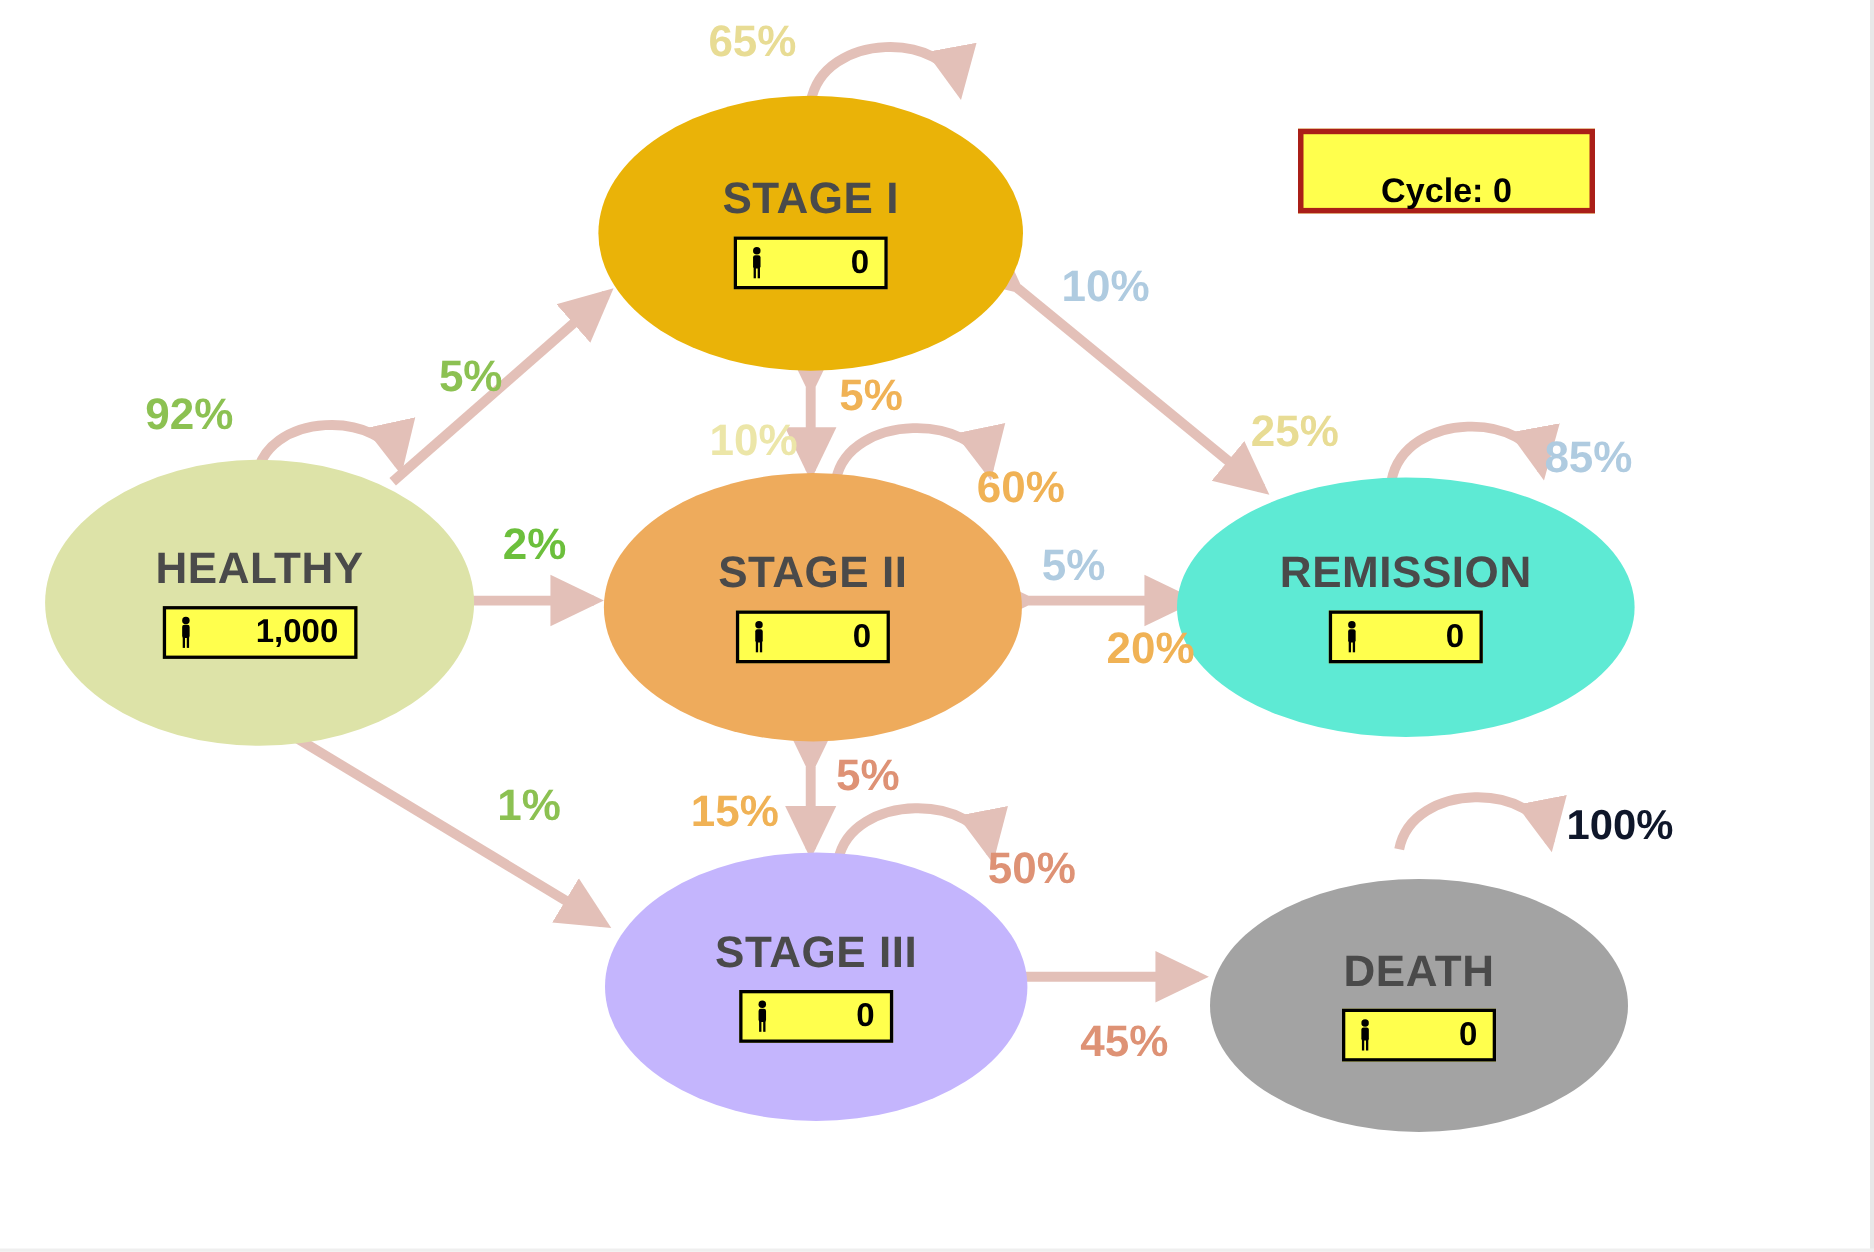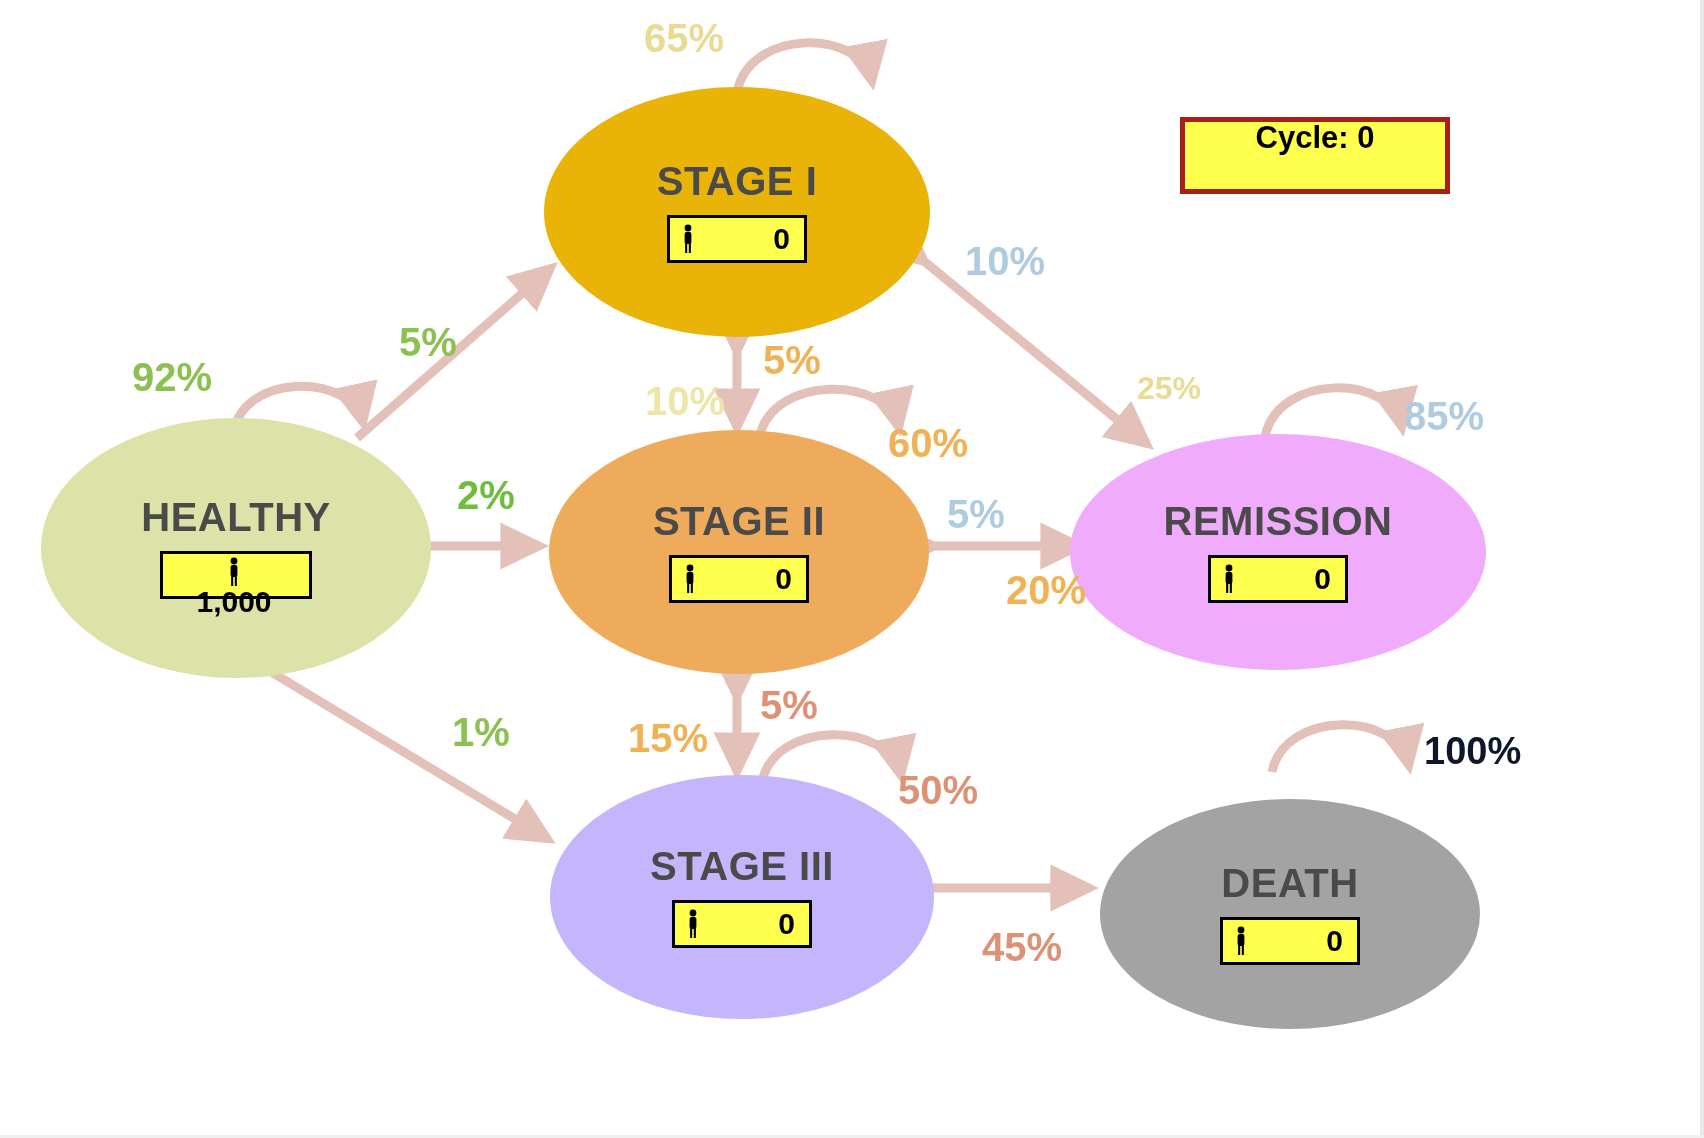--- a/index.html
+++ b/index.html
@@ -11,21 +11,21 @@
         align-items:center;justify-content:center;border-radius:50%;}
   .node-label{font-weight:bold;color:#4a4a4a;letter-spacing:.5px;
               line-height:1;text-align:center;}
   .badge{margin-top:14px;background:#ffff4d;border:3px solid #000;
          display:flex;align-items:center;justify-content:space-between;
          padding:3px 14px 3px 10px;box-sizing:border-box;}
   .badge .person{flex:0 0 auto;display:block;}
   .badge .count{font-weight:bold;color:#000;line-height:1;}
   .pct{position:absolute;font-weight:bold;line-height:1;white-space:nowrap;}
   #cycle-box{position:absolute;background:#ffff4d;border:5px solid #aa1f18;
-             display:flex;align-items:flex-start;justify-content:center;}
+             display:flex;align-items:flex-end;justify-content:center;}
   #cycle-box span{font-weight:bold;color:#000;line-height:1;}
   .right-edge{position:absolute;top:0;right:0;width:4px;height:1138px;
               background:#e8e8e8;}
   .bottom-edge{position:absolute;left:0;bottom:0;width:1704px;height:3px;
                background:#efefef;}
 </style>
 </head>
 <body>
 
 <div id="canvas">
@@ -66,21 +66,21 @@
       <path d="M762,782 C774,720 890,720 901,776" marker-end="url(#ah)"></path>
 
       <path d="M930,888 L1090,888" marker-end="url(#ah)"></path>
 
       <path d="M1272,772 C1284,710 1398,710 1409,766" marker-end="url(#ah)"></path>
     </g>
   </svg>
 
   <div class="node" style="left:41px;top:418px;width:390px;height:260px;background:#dde3a8;">
     <div class="node-label" style="font-size:40px;">HEALTHY</div>
-    <div class="badge" style="width:152px;height:48px;flex-direction:column;">
+    <div class="badge" style="width:177px;height:48px;">
       <svg class="person" width="16" height="30" viewBox="0 0 16 30">
         <circle cx="8" cy="4" r="3.4" fill="#000"></circle>
         <rect x="4.6" y="8" width="6.8" height="12" rx="2" fill="#000"></rect>
         <rect x="5.1" y="18" width="2.1" height="11" fill="#000"></rect>
         <rect x="8.8" y="18" width="2.1" height="11" fill="#000"></rect>
       </svg>
       <span class="count" style="font-size:30px;">1,000</span>
     </div>
   </div>
 
@@ -116,21 +116,21 @@
       <svg class="person" width="16" height="30" viewBox="0 0 16 30">
         <circle cx="8" cy="4" r="3.4" fill="#000"></circle>
         <rect x="4.6" y="8" width="6.8" height="12" rx="2" fill="#000"></rect>
         <rect x="5.1" y="18" width="2.1" height="11" fill="#000"></rect>
         <rect x="8.8" y="18" width="2.1" height="11" fill="#000"></rect>
       </svg>
       <span class="count" style="font-size:30px;">0</span>
     </div>
   </div>
 
-  <div class="node" style="left:1070px;top:434px;width:416px;height:236px;background:#f0abfc;">
+  <div class="node" style="left:1070px;top:434px;width:416px;height:236px;background:#5eead4;">
     <div class="node-label" style="font-size:40px;">REMISSION</div>
     <div class="badge" style="width:140px;height:48px;">
       <svg class="person" width="16" height="30" viewBox="0 0 16 30">
         <circle cx="8" cy="4" r="3.4" fill="#000"></circle>
         <rect x="4.6" y="8" width="6.8" height="12" rx="2" fill="#000"></rect>
         <rect x="5.1" y="18" width="2.1" height="11" fill="#000"></rect>
         <rect x="8.8" y="18" width="2.1" height="11" fill="#000"></rect>
       </svg>
       <span class="count" style="font-size:30px;">0</span>
     </div>
@@ -149,21 +149,21 @@
     </div>
   </div>
 
   <div class="pct" style="left:132px;top:357px;font-size:40px;color:#8cc152;">92%</div>
   <div class="pct" style="left:399px;top:322px;font-size:40px;color:#8cc152;">5%</div>
   <div class="pct" style="left:457px;top:475px;font-size:40px;color:#6cbf3c;">2%</div>
   <div class="pct" style="left:452px;top:712px;font-size:40px;color:#8cc152;">1%</div>
   <div class="pct" style="left:644px;top:18px;font-size:40px;color:#e8dc94;">65%</div>
   <div class="pct" style="left:645px;top:381px;font-size:40px;color:#ece6a8;">10%</div>
   <div class="pct" style="left:763px;top:340px;font-size:40px;color:#f0b255;">5%</div>
-  <div class="pct" style="left:1137px;top:372px;font-size:32px;color:#e8dc94;">25%</div>
+  <div class="pct" style="left:1137px;top:372px;font-size:40px;color:#e8dc94;">25%</div>
   <div class="pct" style="left:965px;top:241px;font-size:40px;color:#afcbe0;">10%</div>
   <div class="pct" style="left:888px;top:423px;font-size:40px;color:#f0b255;">60%</div>
   <div class="pct" style="left:947px;top:494px;font-size:40px;color:#afcbe0;">5%</div>
   <div class="pct" style="left:1006px;top:570px;font-size:40px;color:#f0b255;">20%</div>
   <div class="pct" style="left:1404px;top:396px;font-size:40px;color:#afcbe0;">85%</div>
   <div class="pct" style="left:628px;top:718px;font-size:40px;color:#f0b255;">15%</div>
   <div class="pct" style="left:760px;top:685px;font-size:40px;color:#de9275;">5%</div>
   <div class="pct" style="left:898px;top:770px;font-size:40px;color:#de9275;">50%</div>
   <div class="pct" style="left:982px;top:913px;font-size:40px;color:#de9275;margin-top:14px;">45%</div>
   <div class="pct" style="left:1424px;top:732px;font-size:38px;color:#0f172a;">100%</div>

